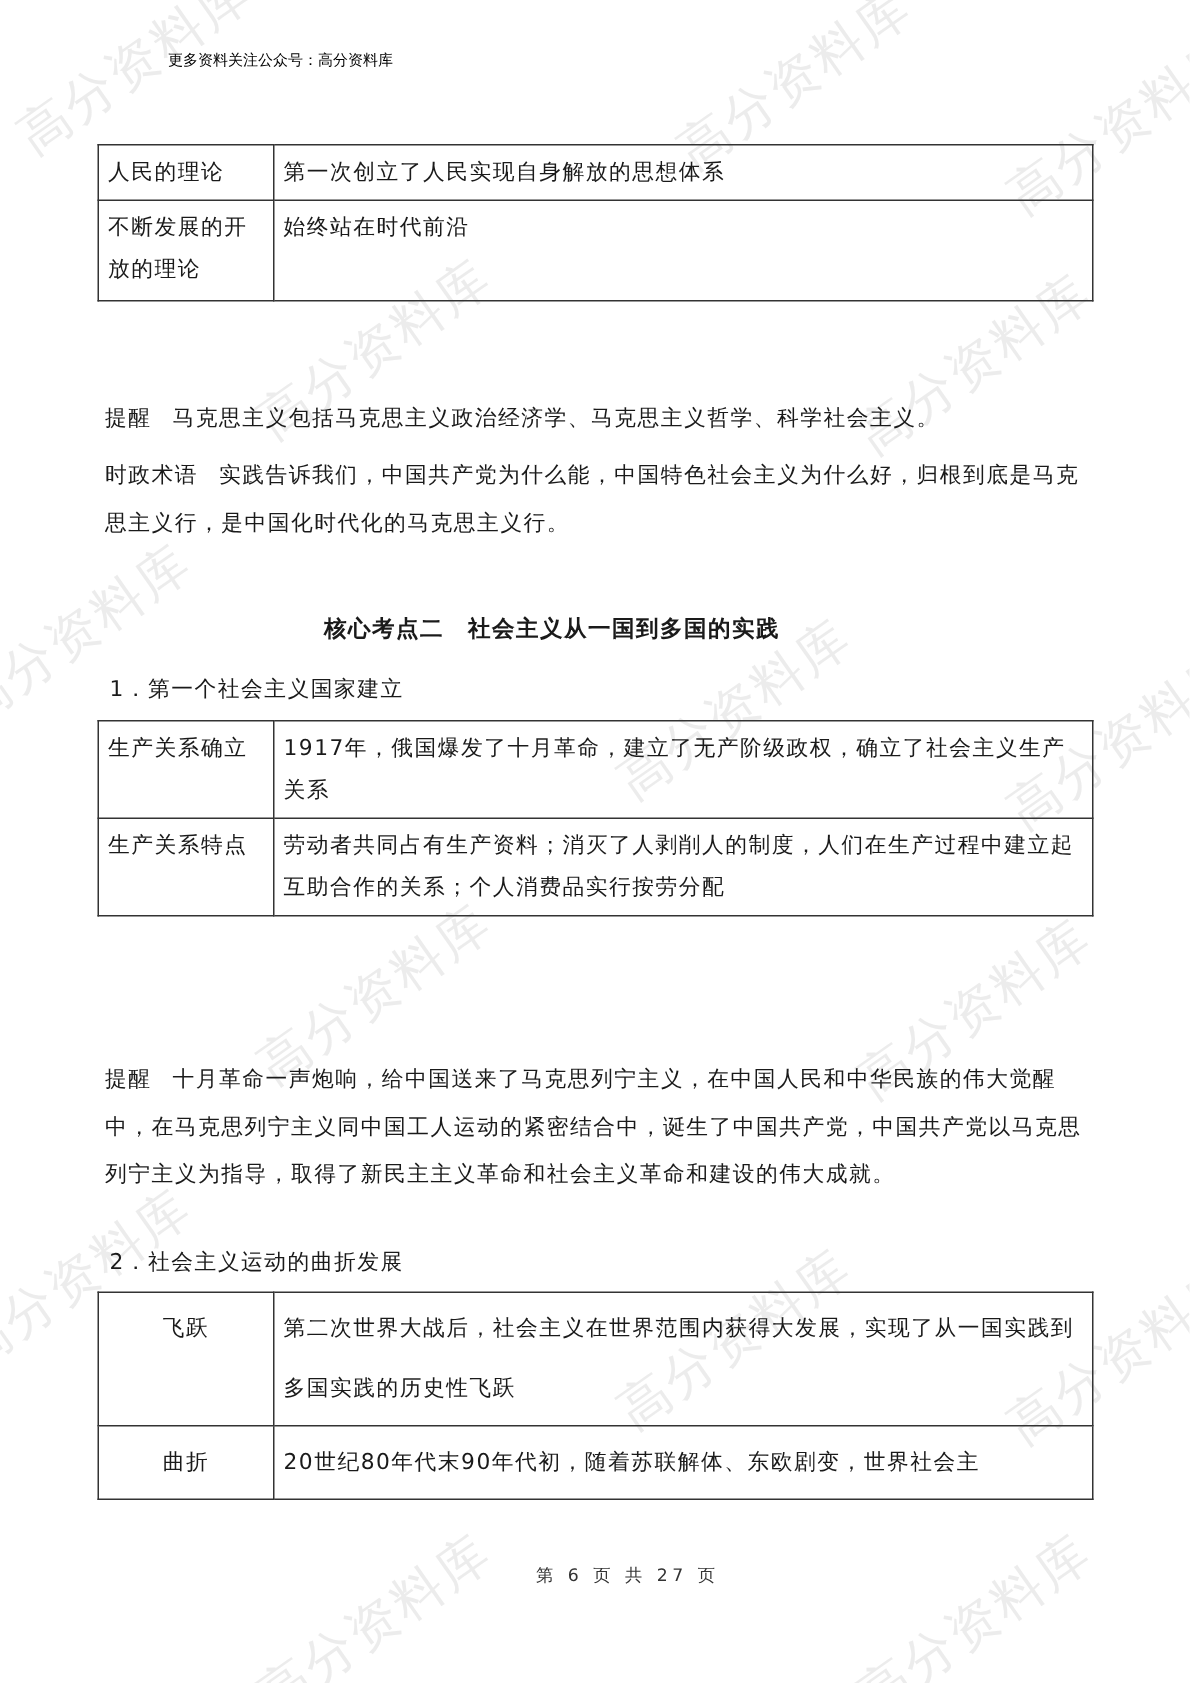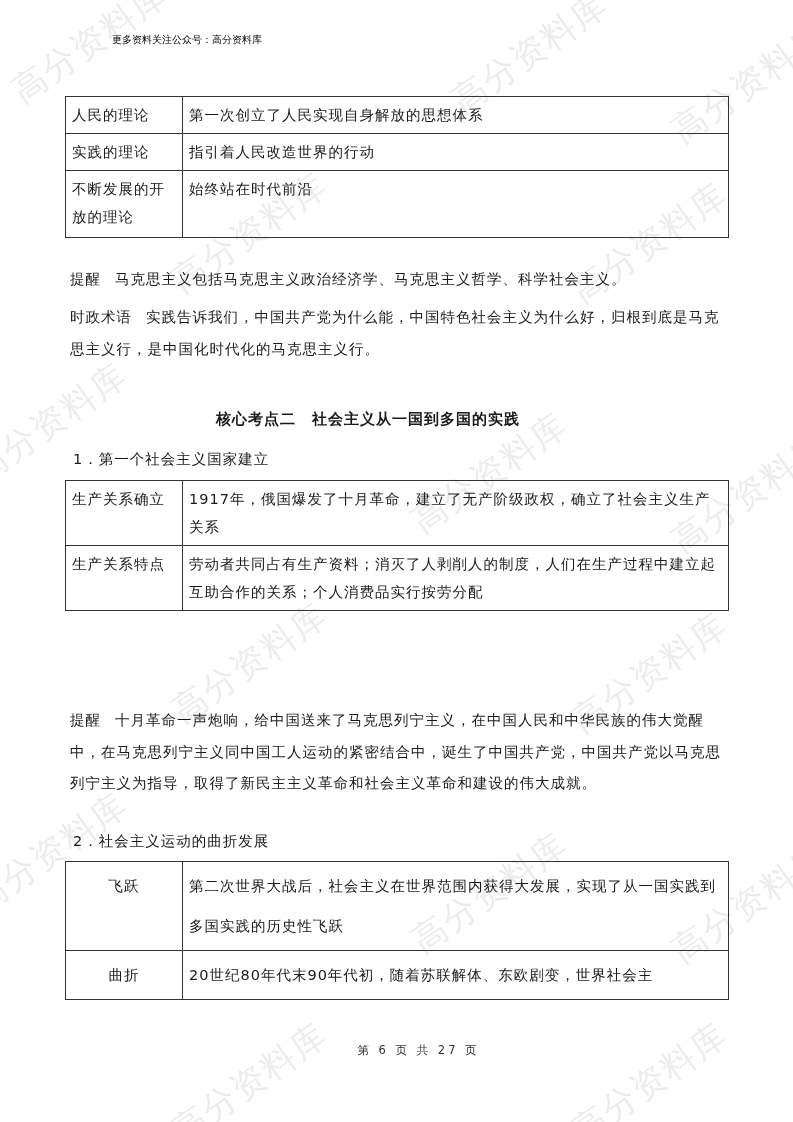--- a/index.html
+++ b/index.html
@@ -69,24 +69,20 @@
 
   <div class="header-note">更多资料关注公众号：高分资料库</div>
 
   <table class="kt" style="top:96px;">
     <tbody>
         <tr>
       <td class="lbl">人民的理论</td>
       <td>第一次创立了人民实现自身解放的思想体系</td>
     </tr>
     <tr>
-      <td class="lbl">实践的理论</td>
-      <td>指引着人民改造世界的行动</td>
-    </tr>
-    <tr>
       <td class="lbl" style="padding-bottom:6px;">不断发展的开放的理论</td>
       <td>始终站在时代前沿</td>
     </tr>
   </tbody>
     </table>
 
   <div class="para" style="top:264px;">
     <span class="tag">提醒</span><span>马克思主义包括马克思主义政治经济学、马克思主义哲学、科学社会主义。</span>
   </div>
 

